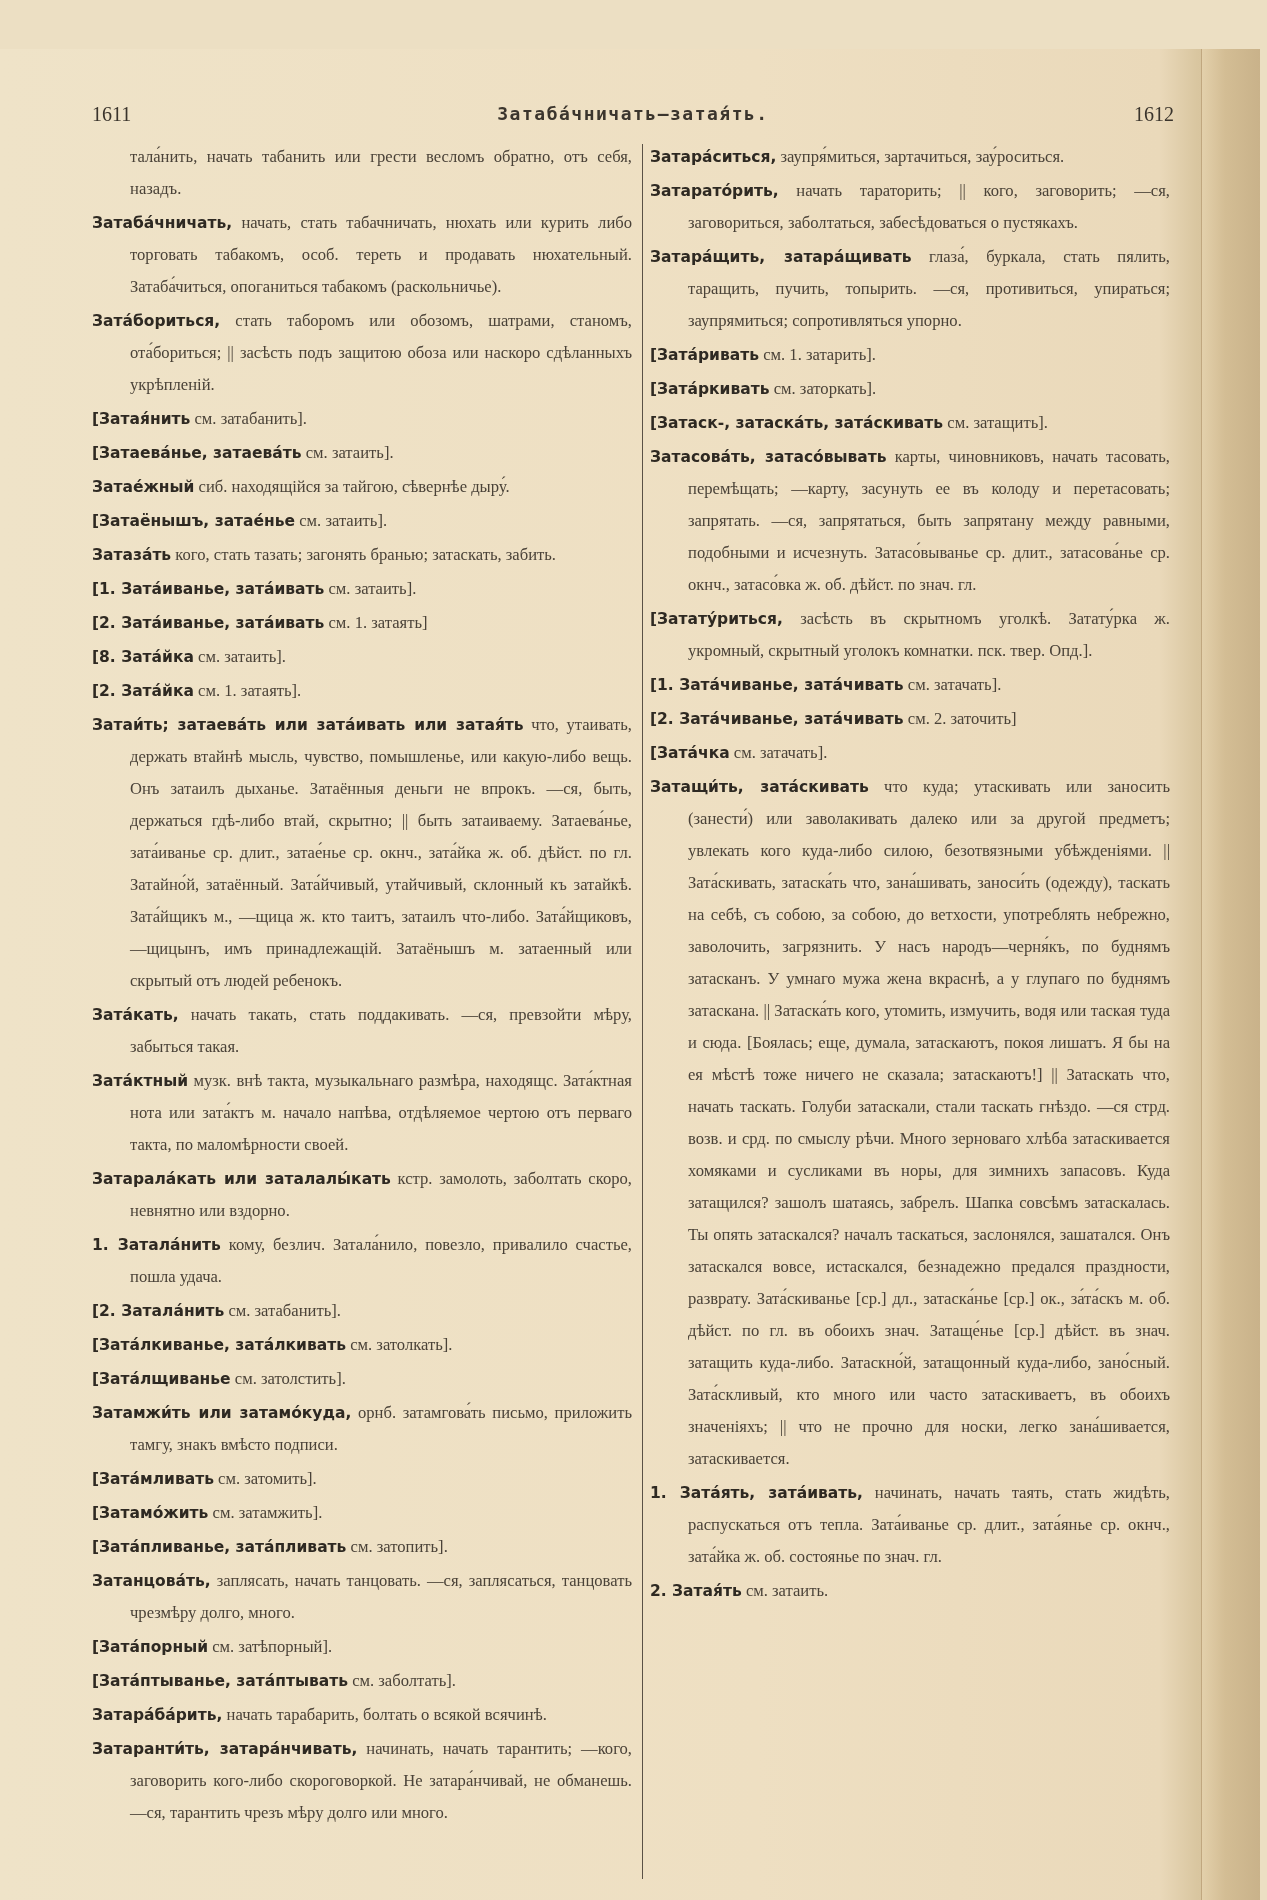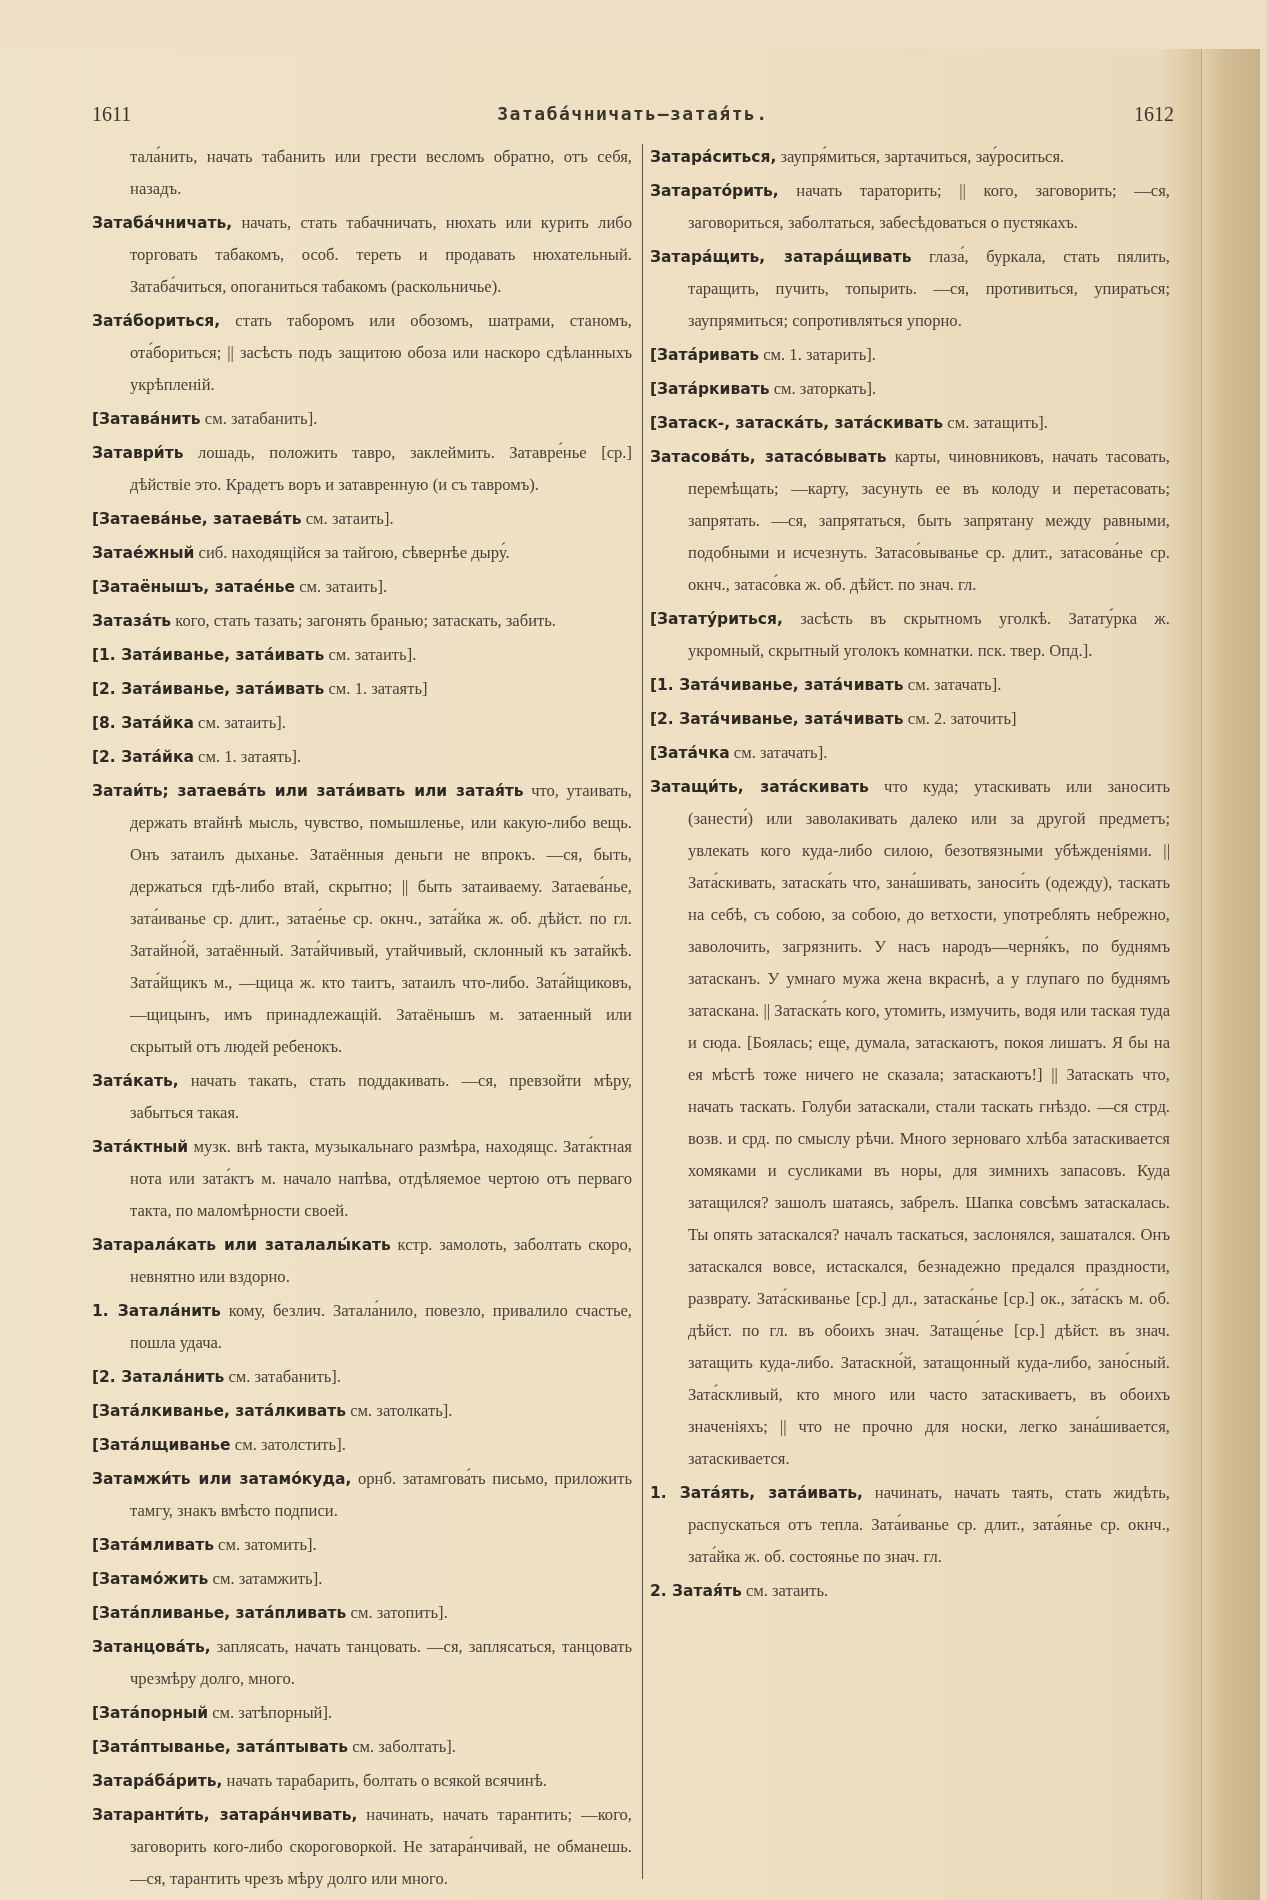--- a/index.html
+++ b/index.html
@@ -50,22 +50,21 @@
   <div class="header">
     <span class="pn-left">1611</span>
     <div class="running">Затаба́чничать—затая́ть.</div>
     <span class="pn-right">1612</span>
   </div>
 
   <div class="col col-left" id="col-left">
       <p class="entry cont"><span class="body">тала́нить, начать табанить или грести весломъ обратно, отъ себя, назадъ.</span></p>
       <p class="entry"><span class="hw">Затаба́чничать,</span> <span class="body">начать, стать табачничать, нюхать или курить либо торговать табакомъ, особ. тереть и продавать нюхательный. Затаба́читься, опоганиться табакомъ (раскольничье).</span></p>
       <p class="entry"><span class="hw">Зата́бориться,</span> <span class="body">стать таборомъ или обозомъ, шатрами, станомъ, ота́бориться; || засѣсть подъ защитою обоза или наскоро сдѣланныхъ укрѣпленій.</span></p>
-      <p class="entry"><span class="hw">[Затава́нить</span> <span class="body">см. затабанить].</span></p>
-      <p class="entry"><span class="hw">Затаври́ть</span> <span class="body">лошадь, положить тавро, заклеймить. Затавре́нье [ср.] дѣйствіе это. Крадетъ воръ и затавренную (и съ тавромъ).</span></p>
+      <p class="entry"><span class="hw">[Затая́нить</span> <span class="body">см. затабанить].</span></p>
       <p class="entry"><span class="hw">[Затаева́нье, затаева́ть</span> <span class="body">см. затаить].</span></p>
       <p class="entry"><span class="hw">Затае́жный</span> <span class="body">сиб. находящійся за тайгою, сѣвернѣе дыру́.</span></p>
       <p class="entry"><span class="hw">[Затаёнышъ, затае́нье</span> <span class="body">см. затаить].</span></p>
       <p class="entry"><span class="hw">Затаза́ть</span> <span class="body">кого, стать тазать; загонять бранью; затаскать, забить.</span></p>
       <p class="entry"><span class="hw">[1. Зата́иванье, зата́ивать</span> <span class="body">см. затаить].</span></p>
       <p class="entry"><span class="hw">[2. Зата́иванье, зата́ивать</span> <span class="body">см. 1. затаять]</span></p>
       <p class="entry"><span class="hw">[8. Зата́йка</span> <span class="body">см. затаить].</span></p>
       <p class="entry"><span class="hw">[2. Зата́йка</span> <span class="body">см. 1. затаять].</span></p>
       <p class="entry"><span class="hw">Затаи́ть; затаева́ть или зата́ивать или затая́ть</span> <span class="body">что, утаивать, держать втайнѣ мысль, чувство, помышленье, или какую-либо вещь. Онъ затаилъ дыханье. Затаённыя деньги не впрокъ. —ся, быть, держаться гдѣ-либо втай, скрытно; || быть затаиваему. Затаева́нье, зата́иванье ср. длит., затае́нье ср. окнч., зата́йка ж. об. дѣйст. по гл. Затайно́й, затаённый. Зата́йчивый, утайчивый, склонный къ затайкѣ. Зата́йщикъ м., —щица ж. кто таитъ, затаилъ что-либо. Зата́йщиковъ, —щицынъ, имъ принадлежащій. Затаёнышъ м. затаенный или скрытый отъ людей ребенокъ.</span></p>
       <p class="entry"><span class="hw">Зата́кать,</span> <span class="body">начать такать, стать поддакивать. —ся, превзойти мѣру, забыться такая.</span></p>

